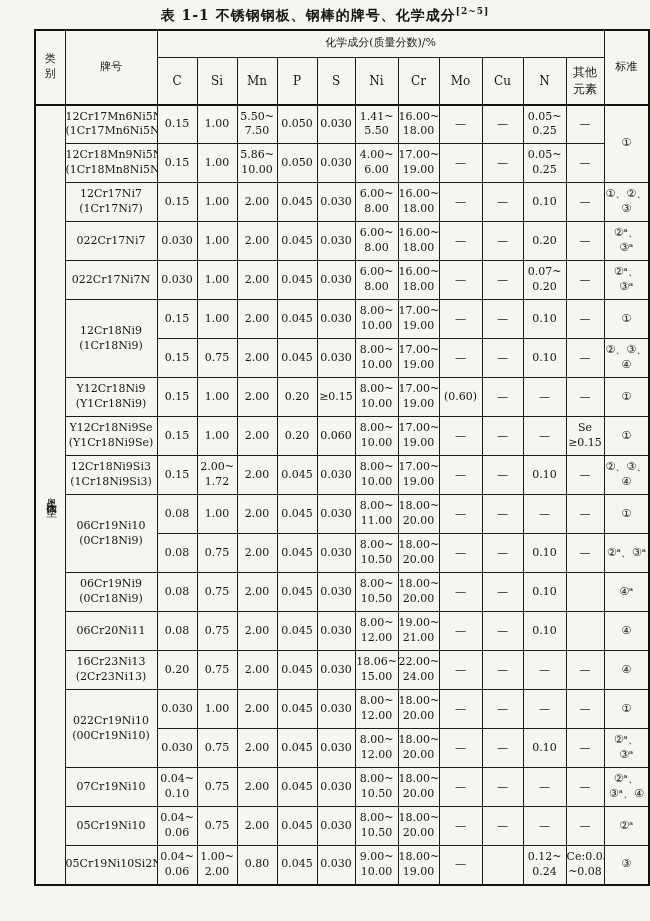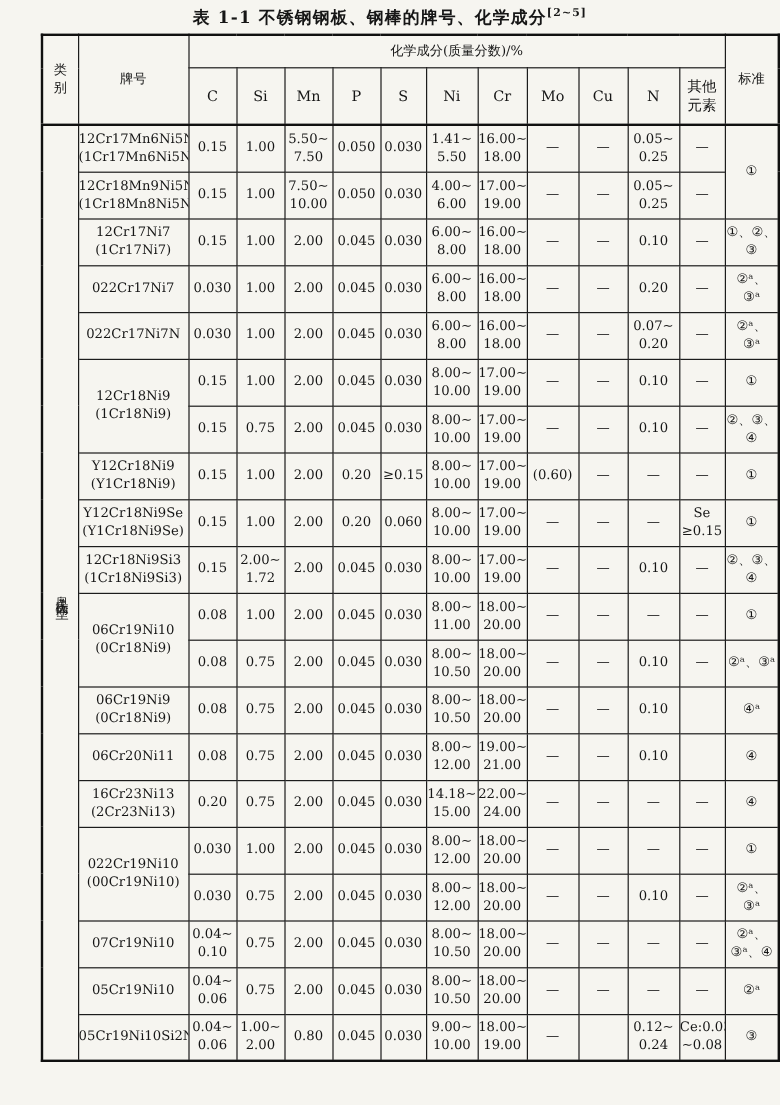--- a/index.html
+++ b/index.html
@@ -115,21 +115,21 @@
         <td>0.05~
 0.25</td>
         <td>—</td>
         <td rowspan="2" class="std">①</td>
       </tr>
       <tr>
         <td rowspan="1" class="grade">12Cr18Mn9Ni5N
 (1Cr18Mn8Ni5N)</td>
         <td>0.15</td>
         <td>1.00</td>
-        <td>7.50~
+        <td>5.86~
 10.00</td>
         <td>0.050</td>
         <td>0.030</td>
         <td>4.00~
 6.00</td>
         <td>17.00~
 19.00</td>
         <td>—</td>
         <td>—</td>
         <td>0.05~
@@ -354,21 +354,21 @@
         <td rowspan="1" class="std">④</td>
       </tr>
       <tr>
         <td rowspan="1" class="grade">16Cr23Ni13
 (2Cr23Ni13)</td>
         <td>0.20</td>
         <td>0.75</td>
         <td>2.00</td>
         <td>0.045</td>
         <td>0.030</td>
-        <td>14.18~
+        <td>18.06~
 15.00</td>
         <td>22.00~
 24.00</td>
         <td>—</td>
         <td>—</td>
         <td>—</td>
         <td>—</td>
         <td rowspan="1" class="std">④</td>
       </tr>
       <tr>

